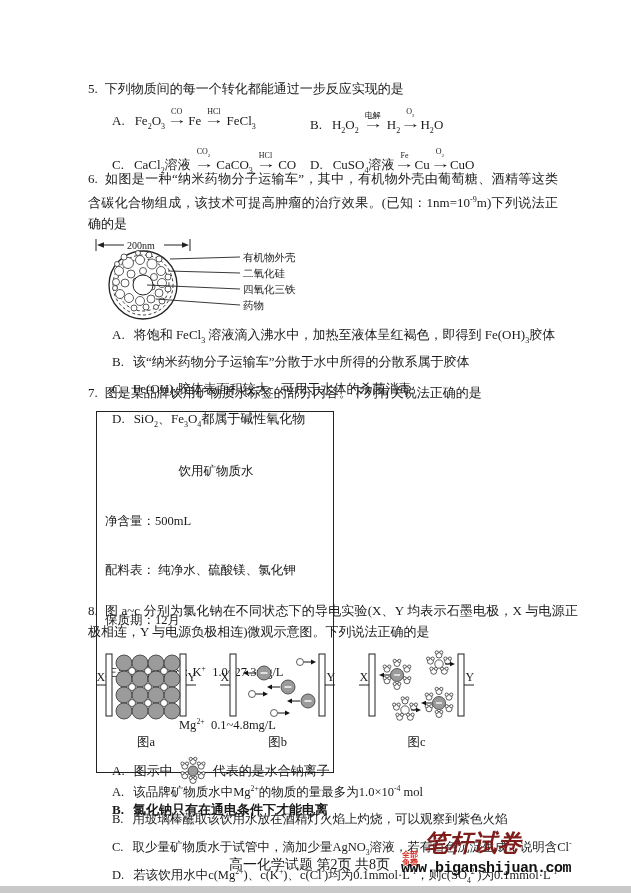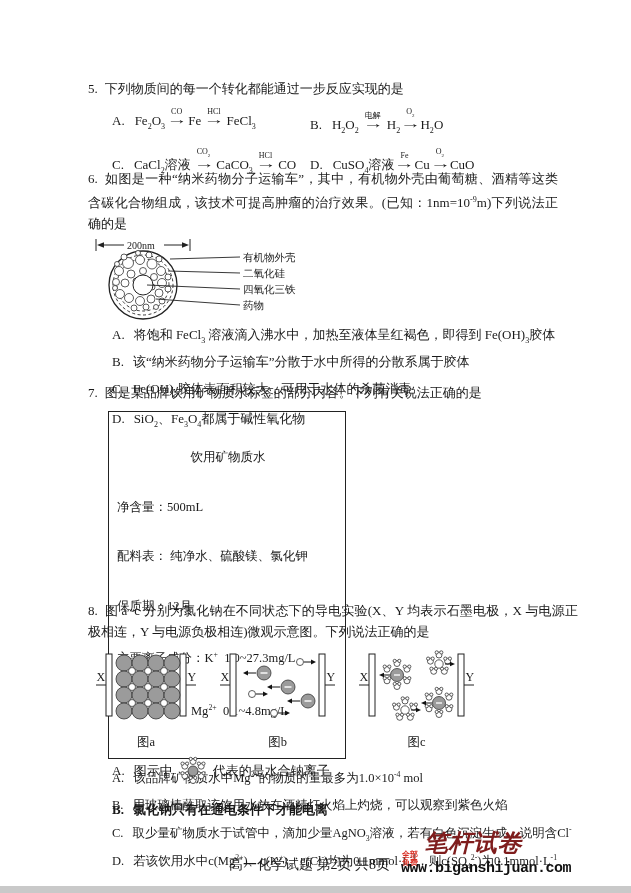--- a/index.html
+++ b/index.html
@@ -20,21 +20,21 @@
   .rxn{display:inline-block;text-align:center;margin:0 2px;vertical-align:1px;}
   .rxn-l{display:block;font-size:8px;line-height:6px;padding:0 3px;}
   .rxn-a{display:block;font-size:13px;line-height:9px;transform:scaleX(1.6);}
   #q5 .opts-grid{display:grid;grid-template-columns:198px 1fr;margin:10px 0 0 24px;row-gap:15px;}
   #q5 .opt{margin-left:0;}
   #q6 .opt{margin-top:8.5px;}
   #q6 .opt.first{margin-top:5px;}
   #q6 .opt.last{margin-top:11px;}
   .nano{display:block;margin:3px 0 0 6px;}
   svg text{font-family:"Liberation Serif","DejaVu Serif",serif;fill:#1a1a1a;}
-  .wl-box{margin:8px 0 0 20px;width:222px;border:1px solid #222;padding:4px 6px 6px 8px;
+  .wl-box{margin:8px 0 0 8px;width:222px;border:1px solid #222;padding:18px 6px 6px 8px;
           font-size:12.5px;line-height:16.5px;white-space:pre;}
   .wl-title{text-align:center;}
   .wl-indent{padding-left:74px;}
   #q7 .opt{margin-top:10.5px;font-size:12.5px;}
   .figs{display:flex;gap:24px;margin:7px 0 0 8px;align-items:flex-end;}
   .fig{text-align:center;}
   .fig-cap{font-size:12.5px;margin-top:1px;}
   #q8 .optA{margin-top:5px;display:flex;align-items:center;white-space:nowrap;margin-left:24px;}
   #q8 .optA svg{margin:0 4px;}
   #q8 .optB{margin-top:15px;font-weight:bold;}

